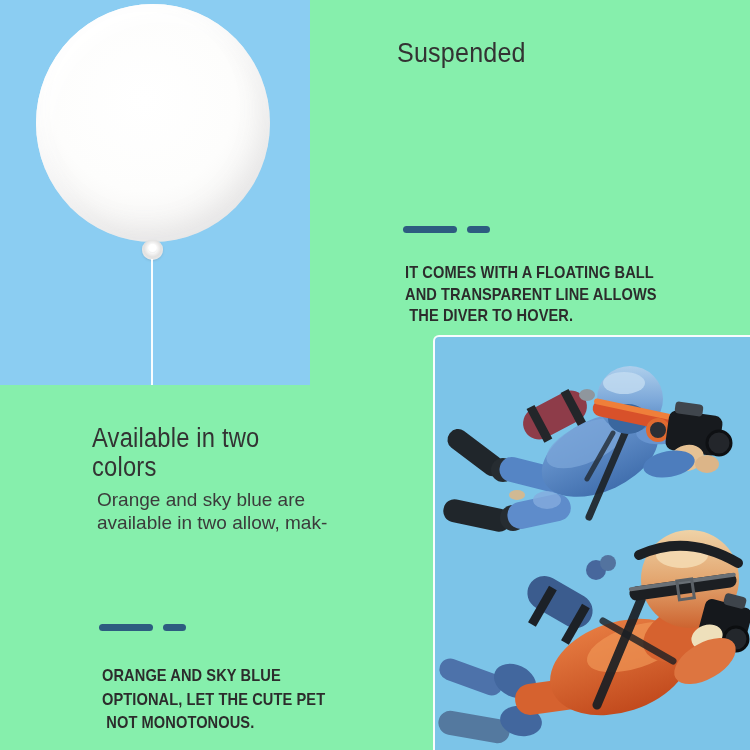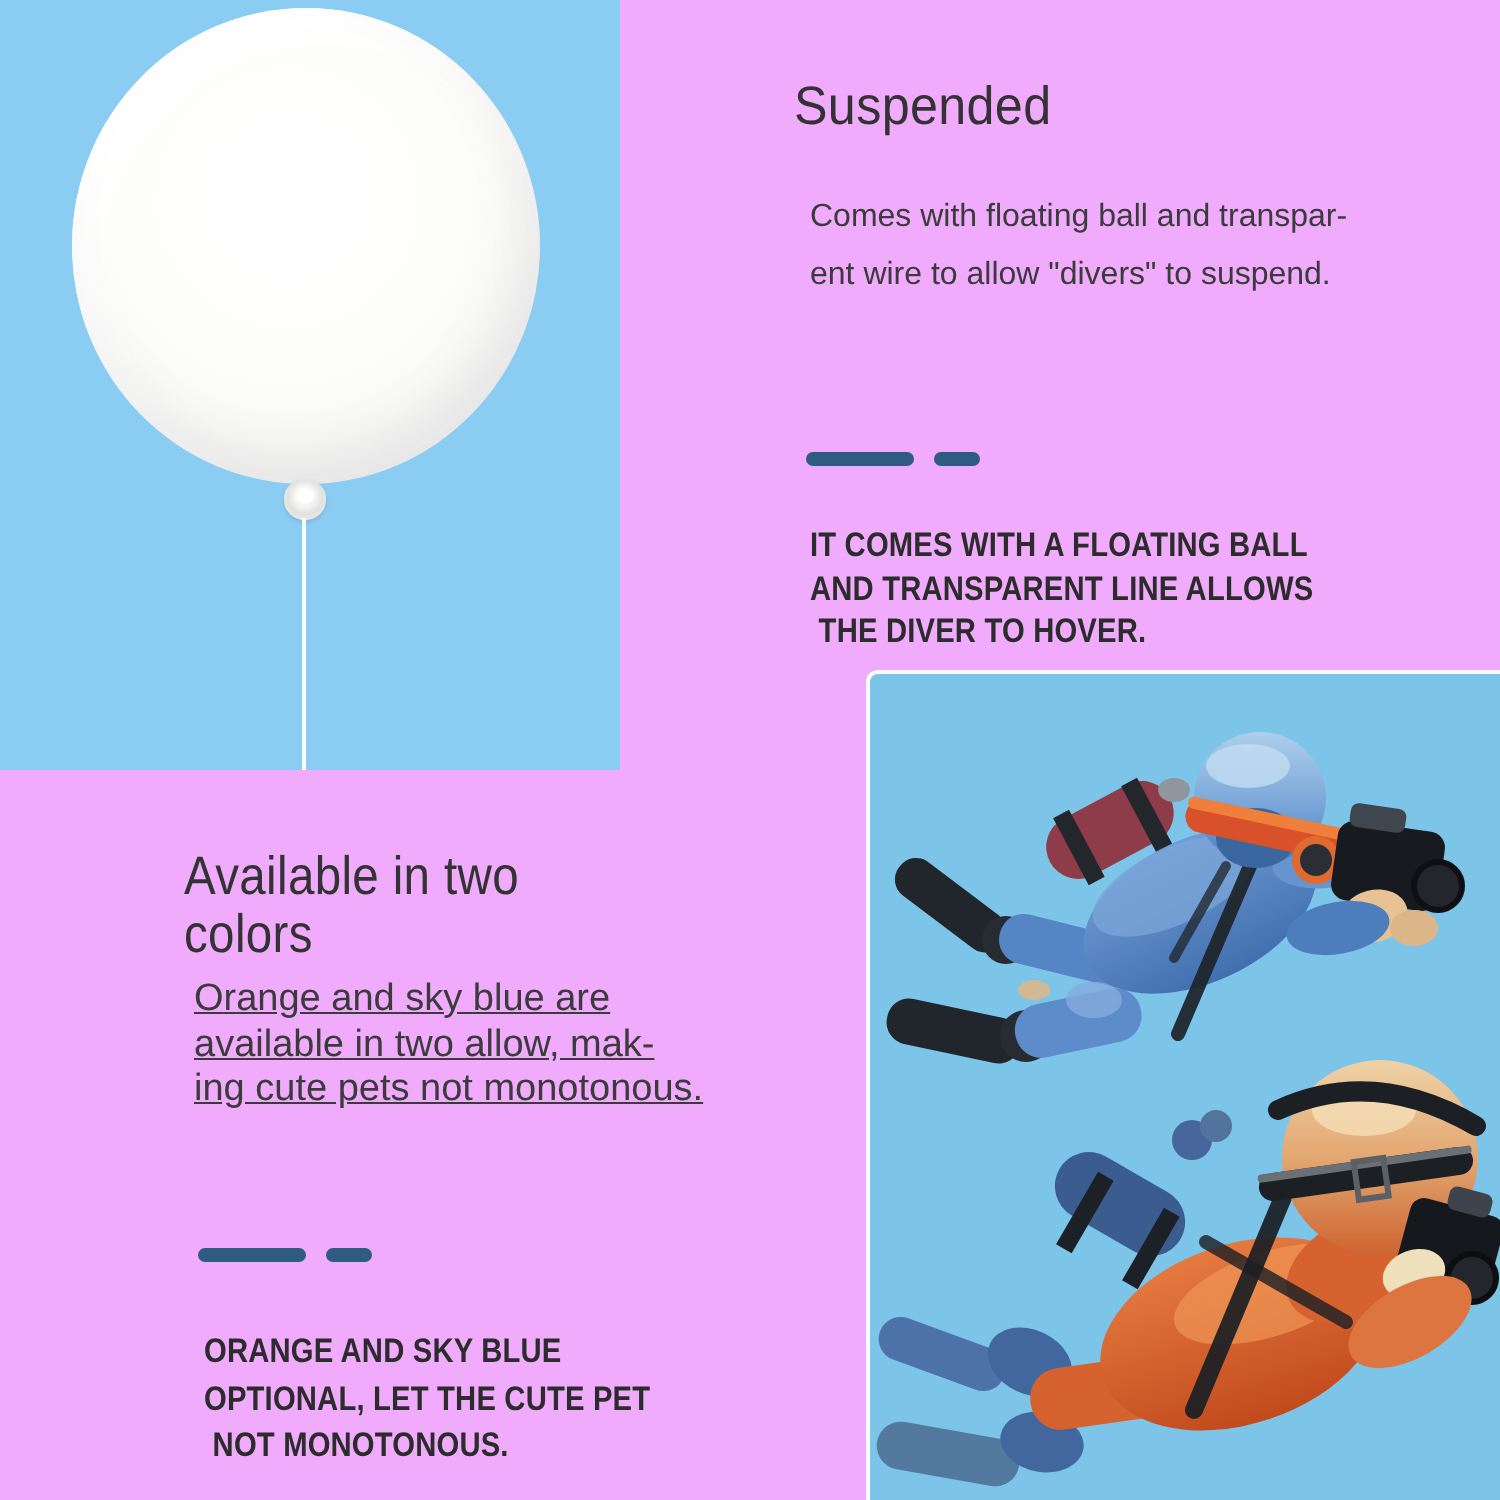--- a/index.html
+++ b/index.html
@@ -1,39 +1,39 @@
 <!DOCTYPE html>
 <html><head>
 <meta charset="utf-8">
 <style>
   * { margin:0; padding:0; box-sizing:border-box; }
   html,body { width:750px; height:750px; }
   body { font-family:"Liberation Sans", sans-serif; }
-  .canvas { position:relative; width:750px; height:750px; overflow:hidden; background:#f0abfc; }
+  .canvas { position:relative; width:750px; height:750px; overflow:hidden; background:#86efac; }
 
   
   .balloon-panel { position:absolute; left:0; top:0; width:310px; height:385px; background:#8bcdf2; }
   .ball { position:absolute; left:36px; top:4px; width:234px; height:238px; border-radius:50%;
           background: radial-gradient(circle at 46% 40%, #ffffff 0%, #fdfdfc 48%, #f4f3f2 76%, #eae9e8 94%, #f0f0ef 100%);
           box-shadow: inset -8px -14px 24px rgba(120,120,125,0.10), inset 10px 14px 20px rgba(255,255,255,0.95); }
   .ball-nozzle { position:absolute; left:142px; top:240px; width:21px; height:20px;
           border-radius: 45% 45% 50% 50%;
           background: radial-gradient(circle at 50% 42%, #ffffff 22%, #e2e1e0 55%, #f2f1f0 100%);
           box-shadow: 0 1px 2px rgba(90,110,130,0.25); }
   .ball-nozzle::after { content:""; position:absolute; left:6px; top:4px; width:9px; height:9px; border-radius:50%;
           background: radial-gradient(circle at 50% 40%, #ffffff 55%, #d9d8d7 100%); }
   .ball-string { position:absolute; left:151px; top:259px; width:2px; height:126px; background:rgba(255,255,255,0.95); }
 
   
   .h1 { position:absolute; color:#333333; font-size:27px; font-weight:400; transform:scaleX(0.93); transform-origin:left top; letter-spacing:0.2px; }
   .h1-suspended { left:397px; top:38px; }
   .h1-colors { left:92px; top:424px; line-height:29px; transform:scaleX(0.88); }
   .body-text { position:absolute; color:#3b3b3b; }
   .body-suspended { left:405px; top:94px; font-size:16px; line-height:29px; }
-  .body-colors { left:97px; top:489px; font-size:19px; line-height:22.5px;text-decoration:underline; }
+  .body-colors { left:97px; top:489px; font-size:19px; line-height:22.5px; }
   .caption { position:absolute; color:#2c2c2c; font-size:17px; font-weight:600; line-height:21.5px;
              transform:scaleX(0.86); transform-origin:left top; letter-spacing:0.1px; }
   .caption-suspended { left:405px; top:262px; }
   .caption-colors { left:102px; top:664px; line-height:23.5px; }
   .caption .indent { padding-left:5px; }
 
   .dash-row { position:absolute; display:flex; gap:10px; align-items:center; }
   .dash-row-top { left:403px; top:226px; }
   .dash-row-bottom { left:99px; top:624px; }
   .dash { height:7px; border-radius:4px; background:#2d5c80; }
@@ -51,42 +51,37 @@
 
 <div class="canvas">
 
   <div class="balloon-panel">
     <div class="ball"></div>
     <div class="ball-nozzle"></div>
     <div class="ball-string"></div>
   </div>
 
   <div class="h1 h1-suspended">Suspended</div>
-  <div class="body-text body-suspended">
-    <div>Comes with floating ball and transpar-</div>
-    <div>ent wire to allow "divers" to suspend.</div>
-  </div>
   <div class="dash-row dash-row-top">
     <div class="dash dash-long"></div>
     <div class="dash dash-short"></div>
   </div>
   <div class="caption caption-suspended">
     <div>IT COMES WITH A FLOATING BALL</div>
     <div>AND TRANSPARENT LINE ALLOWS</div>
     <div class="indent">THE DIVER TO HOVER.</div>
   </div>
 
   <div class="h1 h1-colors">
     <div>Available in two</div>
     <div>colors</div>
   </div>
   <div class="body-text body-colors">
     <div>Orange and sky blue are</div>
     <div>available in two allow, mak-</div>
-    <div>ing cute pets not monotonous.</div>
   </div>
   <div class="dash-row dash-row-bottom">
     <div class="dash dash-long"></div>
     <div class="dash dash-short"></div>
   </div>
   <div class="caption caption-colors">
     <div>ORANGE AND SKY BLUE</div>
     <div>OPTIONAL, LET THE CUTE PET</div>
     <div class="indent">NOT MONOTONOUS.</div>
   </div>

